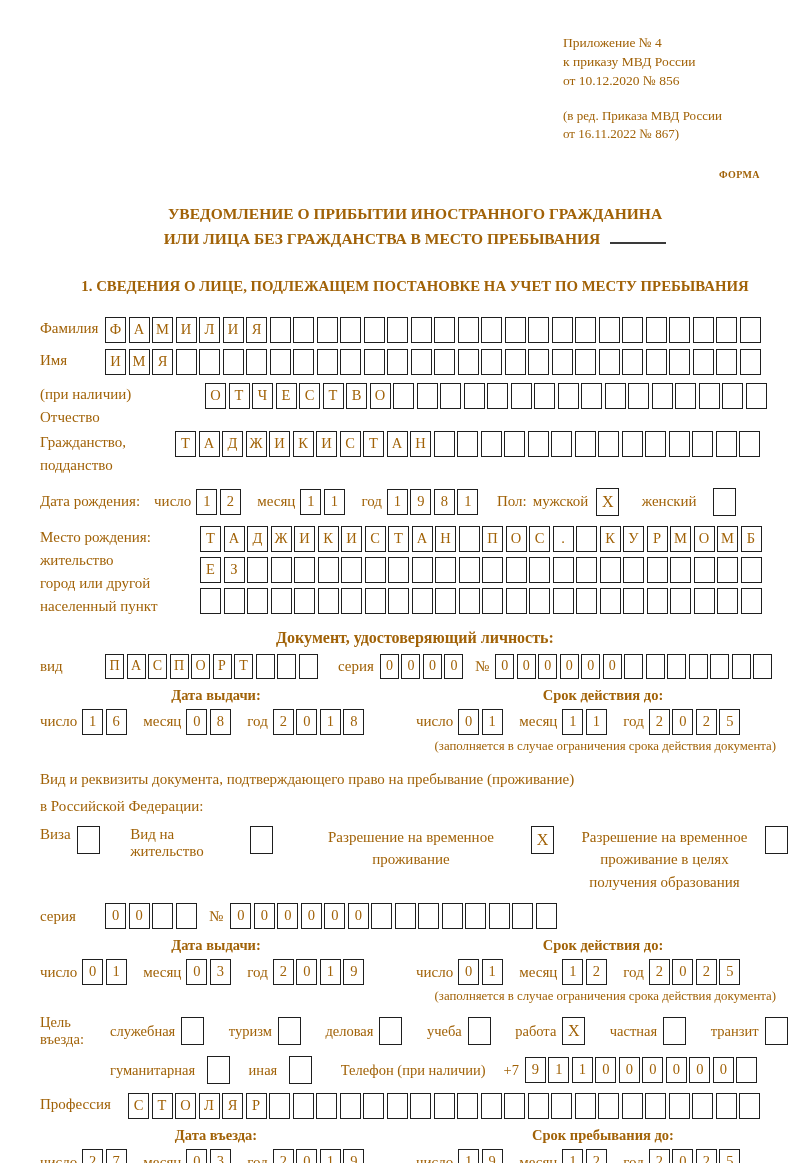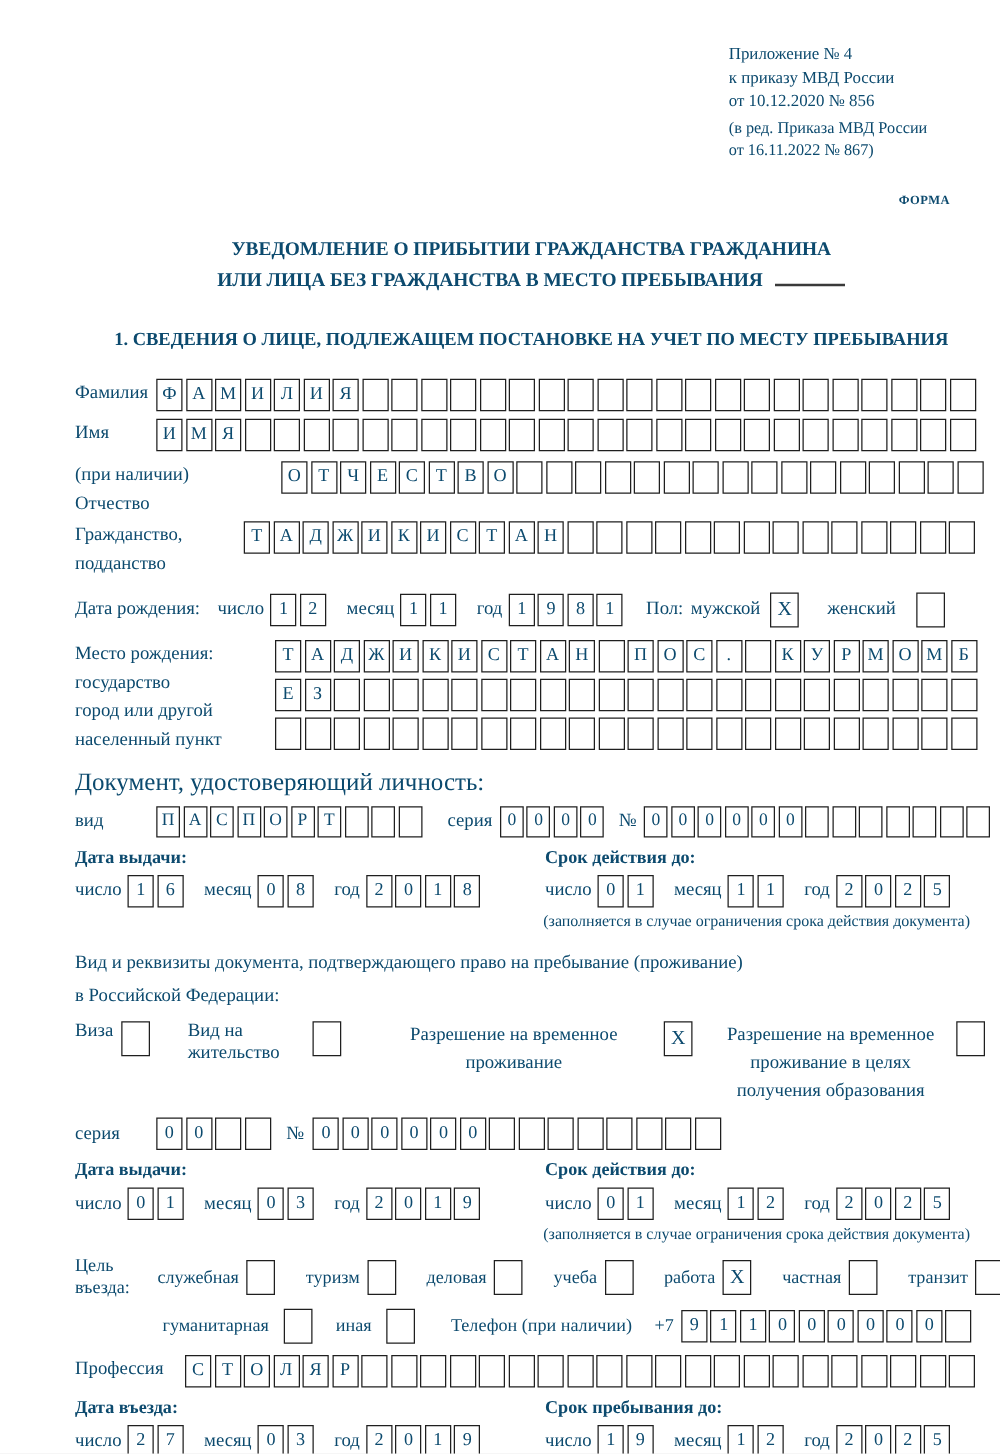--- a/index.html
+++ b/index.html
@@ -1,38 +1,38 @@
 <!DOCTYPE html>
 <html><head>
 <meta charset="utf-8">
 <style>
   html,body{margin:0;padding:0;background:#e9e9e9;}
   .page{width:800px;height:1163px;background:#ffffff;margin:0 auto;position:relative;
-        box-sizing:border-box;padding:34px 10px 0 60px;overflow:hidden;
-        font-family:"Liberation Serif","DejaVu Serif",serif;color:#0c4a6e;font-size:15px;}
+        box-sizing:border-box;padding:34px 10px 0 40px;overflow:hidden;
+        font-family:"Liberation Serif","DejaVu Serif",serif;color:#a16207;font-size:15px;}
   .hdr{margin-left:523px;font-size:13.5px;line-height:1.4;}
-  .hdr .amend{margin-top:2px;font-size:13px;font-family:Liberation Serif, serif;}
+  .hdr .amend{margin-top:16px;font-size:13px;font-family:Liberation Serif, serif;}
   .forma{margin-top:26px;padding-right:30px;text-align:right;font-weight:bold;font-size:10px;letter-spacing:.4px;}
   .title{margin-top:22px;text-align:center;font-weight:bold;font-size:15.5px;line-height:1.6;}
   .blank{display:inline-block;width:56px;border-bottom:2px solid #3a3a3a;height:14px;margin-left:10px;}
   .sec{margin-top:26px;text-align:center;font-weight:bold;font-size:14.8px;}
   .row{display:flex;align-items:flex-start;margin-top:6px;}
   .mid{align-items:center;}
   .lbl{flex:none;line-height:1.5;}
   .cells{display:flex;flex:none;}
   .cell{flex:none;width:21px;height:26px;box-sizing:border-box;border:1.6px solid #1f1f1f;margin-right:2.5px;
         text-align:center;font-size:14.5px;line-height:23px;background:#fff;}
   .sm .cell{width:19px;height:25px;line-height:22px;font-size:14px;}
   .cb .cell{width:23px;height:28px;line-height:25px;font-size:16px;}
   .twoline{line-height:1.55;}
-  .dochead{margin-top:10px;font-weight:normal;font-size:20px;}
+  .dochead{margin-top:10px;text-align:center;font-weight:bold;font-size:16px;}
   .dates{display:flex;margin-top:8px;}
   .dw-l{width:352px;flex:none;}
   .dw-r{flex:1;padding-left:24px;}
-  .date-head{text-align:left;font-weight:bold;font-size:14.5px;margin-bottom:5px;}
+  .date-head{text-align:center;font-weight:bold;font-size:14.5px;margin-bottom:5px;}
   .date-row{display:flex;align-items:center;}
   .dlbl{margin-right:5px;}
   .g{margin-left:14px;}
   .fill-note{margin-top:4px;text-align:right;padding-right:14px;font-size:12.8px;}
   .intro{margin-top:12px;line-height:1.8;font-size:15px;}
   .pblock{text-align:center;line-height:1.5;flex:none;}
   .opt{margin-left:22px;}
   .ob{margin-left:6px;}
   .bp-rows .cells{margin-bottom:5px;}
 </style>
@@ -46,21 +46,21 @@
     <div>к приказу МВД России</div>
     <div>от 10.12.2020 № 856</div>
     <div class="amend">
       <div>(в ред. Приказа МВД России</div>
       <div>от 16.11.2022 № 867)</div>
     </div>
   </div>
   <div class="forma">ФОРМА</div>
 
   <div class="title">
-    <div>УВЕДОМЛЕНИЕ О ПРИБЫТИИ ГРАЖДАНСТВА ГРАЖДАНИНА</div>
+    <div>УВЕДОМЛЕНИЕ О ПРИБЫТИИ ИНОСТРАННОГО ГРАЖДАНИНА</div>
     <div>
       <span>ИЛИ ЛИЦА БЕЗ ГРАЖДАНСТВА В МЕСТО ПРЕБЫВАНИЯ</span><span class="blank"></span>
     </div>
   </div>
 
   <div class="sec">1. СВЕДЕНИЯ О ЛИЦЕ, ПОДЛЕЖАЩЕМ ПОСТАНОВКЕ НА УЧЕТ ПО МЕСТУ ПРЕБЫВАНИЯ</div>
 
   <div class="row" style="margin-top:22px;">
     <span class="lbl" style="width:65px;">Фамилия</span>
     <span class="cells">
@@ -222,21 +222,21 @@
       </span>
     <span style="margin-left:20px;">женский</span>
     <span class="cells cb" style="margin-left:16px;">
         <span class="cell"></span>
       </span>
   </div>
 
   <div class="row" style="margin-top:10px;">
     <span class="lbl twoline" style="width:160px;">
       <div>Место рождения:</div>
-      <div>государство</div>
+      <div>жительство</div>
       <div>город или другой</div>
       <div>населенный пункт</div>
     </span>
     <span class="bp-rows">
       <span class="cells">
           <span class="cell">Т</span>
           <span class="cell">А</span>
           <span class="cell">Д</span>
           <span class="cell">Ж</span>
           <span class="cell">И</span>

